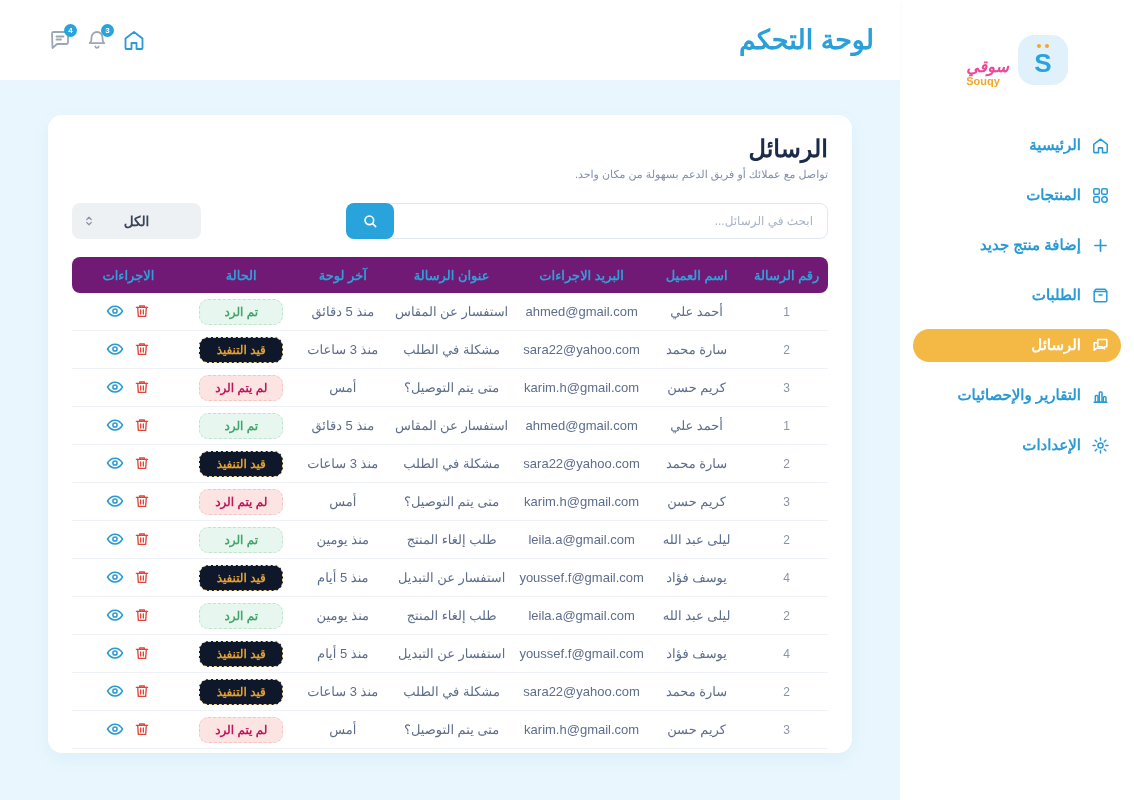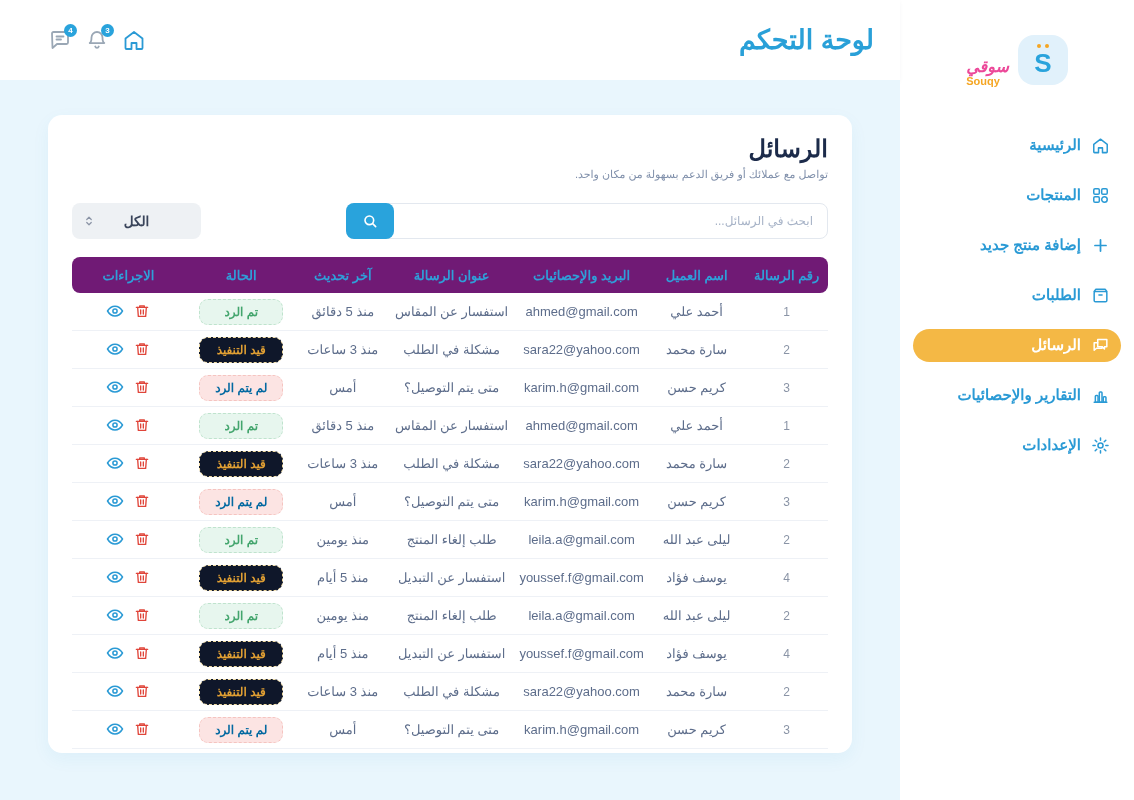--- a/index.html
+++ b/index.html
@@ -103,21 +103,21 @@
     border-bottom:1px solid #eef1f6; padding:4px;
   }
   td.c-id { color:#8a94a6; font-size:12px; }
   td.c-email { direction:ltr; }
   .badge {
     display:inline-block; min-width:84px; padding:6px 12px; border-radius:9px;
     font-size:12px; font-weight:bold; line-height:1;
   }
   .badge.success { background:#e7f6ee; color:#43a56d; border:1px dashed #bfe3cd; }
   .badge.warning { background:#0f172a; color:#e09f33; border:1px dashed #f0dba4; }
-  .badge.danger  { background:#fce4e3; color:#0369a1; border:1px dashed #f5c4c0; }
+  .badge.danger  { background:#fce4e3; color:#be185d; border:1px dashed #f5c4c0; }
   .actions-wrap { display:inline-flex; align-items:center; gap:10px; }
   .act { display:inline-flex; cursor:pointer; }
 </style>
 </head>
 <body>
 
 <div class="app">
 
   <aside class="sidebar">
     <div class="brand">
@@ -268,23 +268,23 @@
               <col style="width:17%">
             <col style="width:17%">
               <col style="width:12%">
               <col style="width:15%">
               <col style="width:15%">
           </colgroup>
           <thead>
               <tr id="table-head-row">
                 <th>رقم الرسالة</th>
                 <th>اسم العميل</th>
-                <th>البريد والإحصائيات</th>
+                <th>البريد الاجراءات</th>
                 <th>عنوان الرسالة</th>
-                <th>آخر تحديث</th>
+                <th>آخر لوحة</th>
                 <th>الحالة</th>
                 <th>الاجراءات</th>
               </tr>
             </thead>
           <tbody id="table-body">
   <tr>
     <td class="c-id">1</td>
     <td class="c-name">أحمد علي</td>
     <td class="c-email">ahmed@gmail.com</td>
     <td class="c-subject">استفسار عن المقاس</td>

